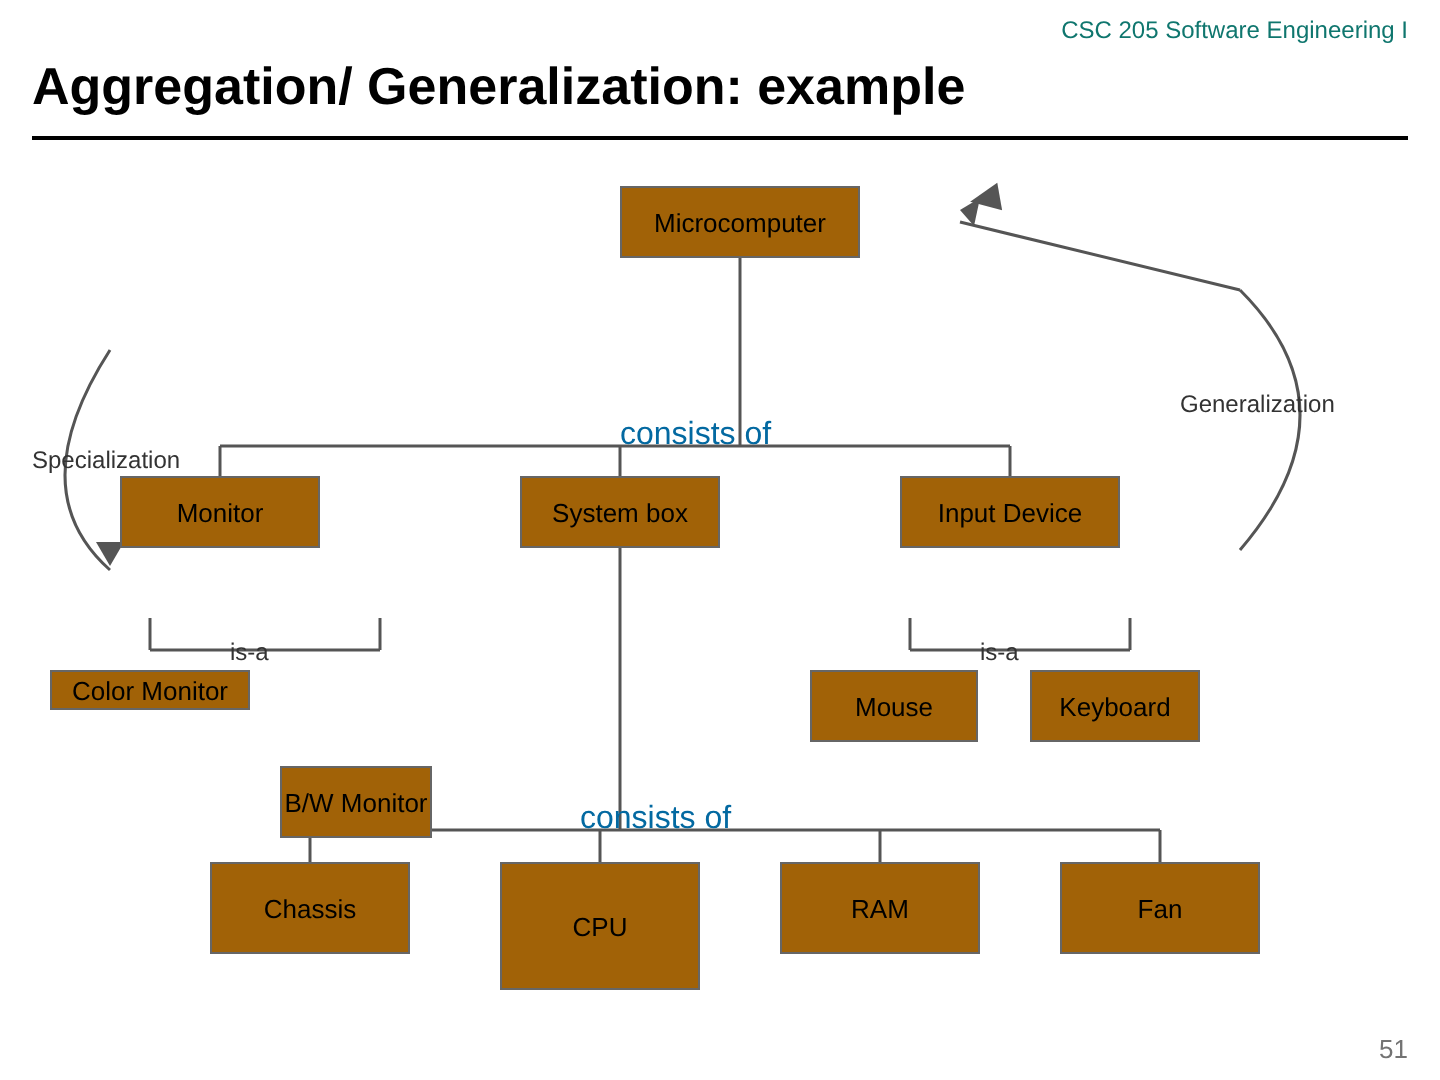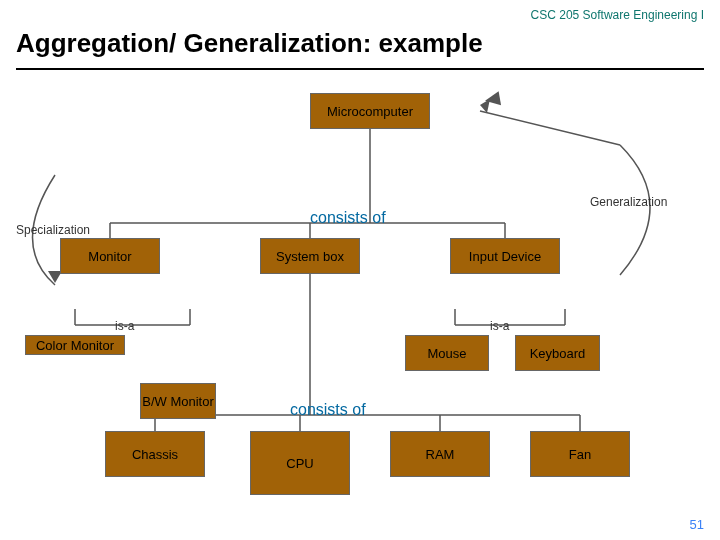--- a/index.html
+++ b/index.html
@@ -9,21 +9,21 @@
       background: #fff;
       font-family: Arial, sans-serif;
       position: relative;
       overflow: hidden;
     }
     .page-number {
       position: absolute;
       bottom: 8px;
       right: 16px;
       font-size: 13px;
-      color: #3b82f6;
+      color: #737373;
     }
     .course-title {
       position: absolute;
       top: 8px;
       right: 16px;
       font-size: 12px;
       color: #0f766e;
     }
     .main-title {
       position: absolute;

